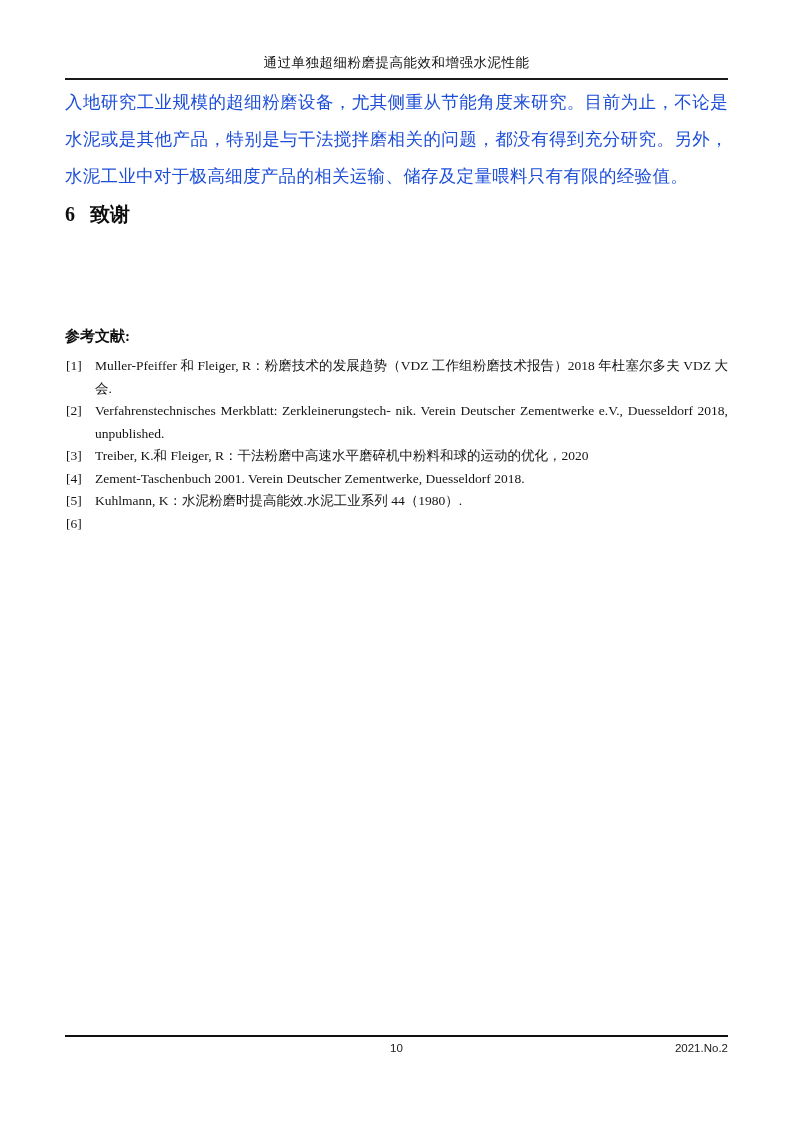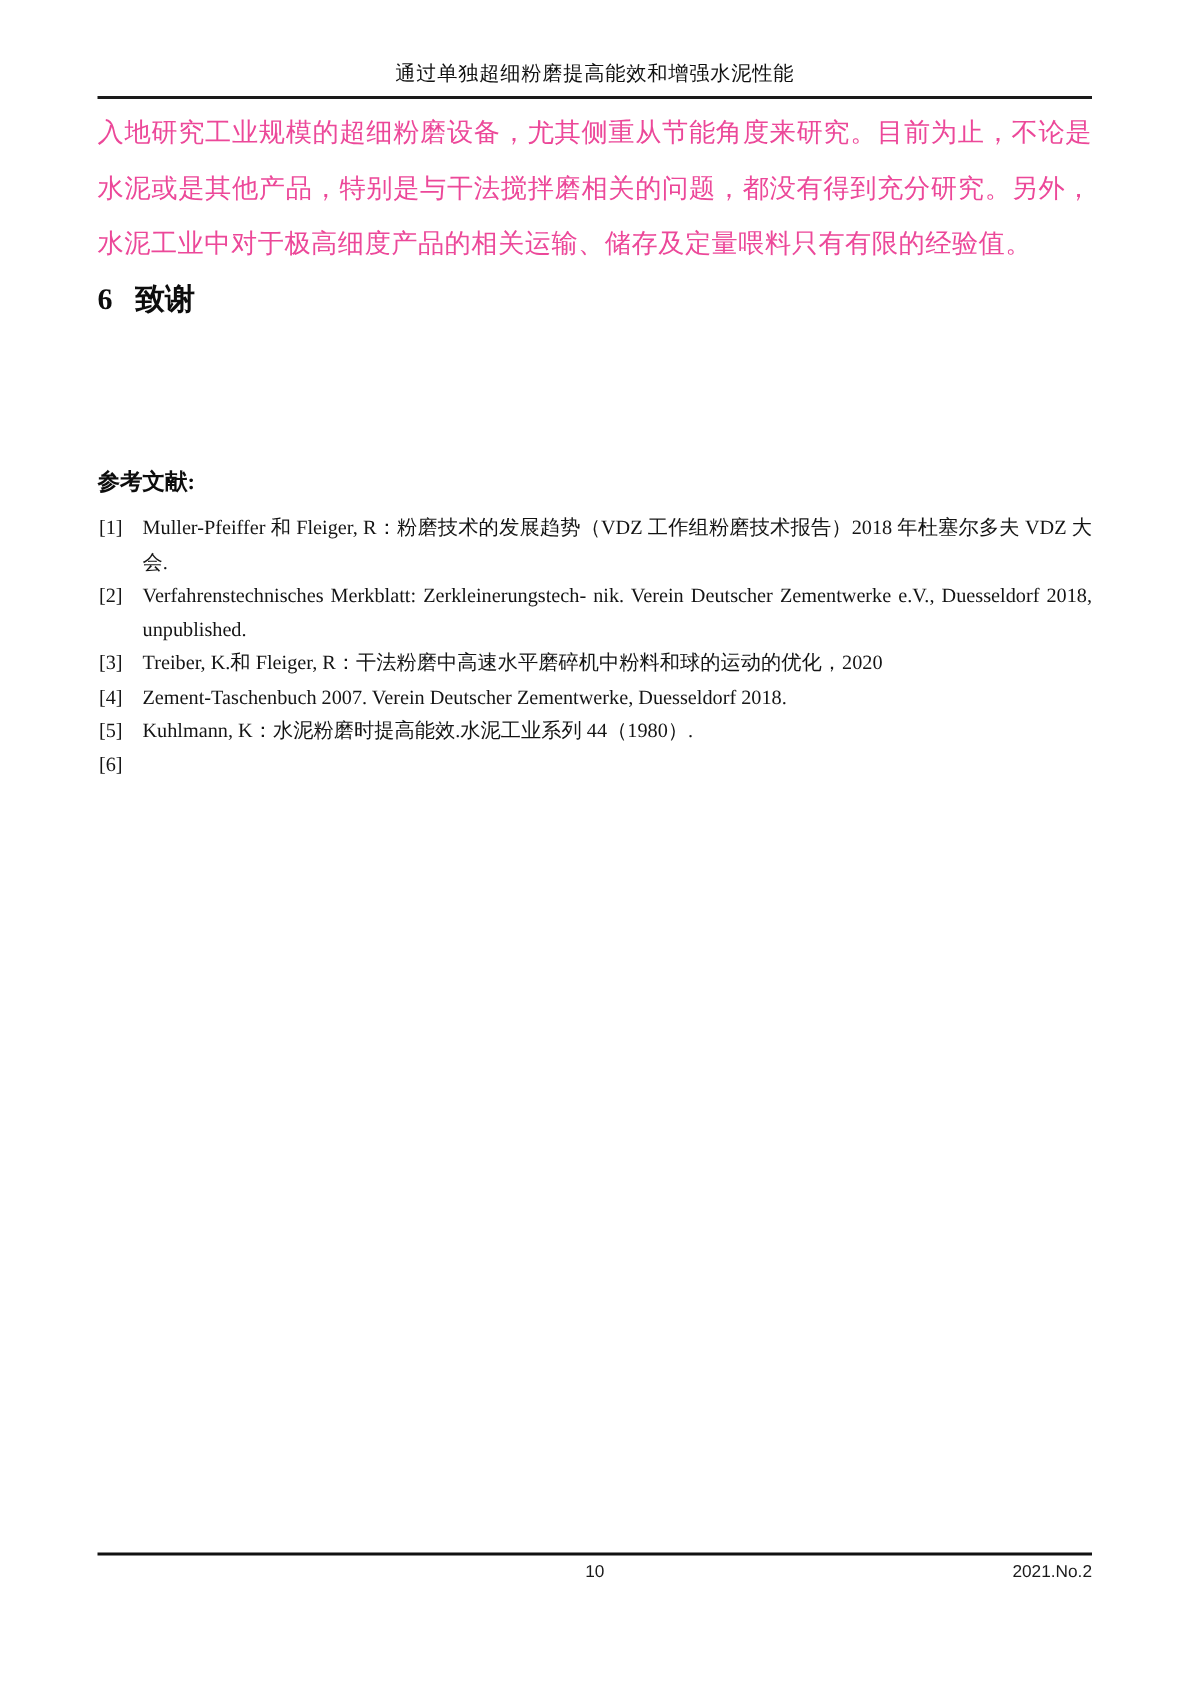--- a/index.html
+++ b/index.html
@@ -16,41 +16,41 @@
     font-family: "Liberation Serif", "DejaVu Serif", serif;
     color: #000000;
   }
   .content {
     position: relative;
     margin: 0 auto;
     width: 663px;
   }
   
   .running-header {
-    padding-top: 40px;
+    padding-top: 54px;
     text-align: center;
     font-size: 13.5px;
     line-height: 17px;
     letter-spacing: 0.5px;
     color: #111111;
   }
   .header-rule {
     margin-top: 7px;
     border-bottom: 2px solid #1a1a1a;
     height: 0;
   }
   
   .body-par {
     margin: 4px 0 0 0;
     font-size: 17.5px;
     line-height: 37px;
     text-align: justify;
     text-justify: inter-ideograph;
     letter-spacing: 0.3px;
-    color: #ec4899;
+    color: #1d4ed8;
   }
   .section-heading {
     margin: 5px 0 7px 0;
     font-size: 20px;
     line-height: 29px;
     font-weight: bold;
     color: #0d0d0d;
   }
   .section-heading .sec-num { margin-right: 15px; }
   .ack-par {
@@ -134,21 +134,21 @@
 
     <h2 class="section-heading"><span class="sec-num">6</span><span>致谢</span></h2>
 
 
     <div class="references">
       <h3 class="references-heading">参考文献:</h3>
       <ul class="reference-list">
         <li class="reference-item"><span class="ref-label">[1]</span><span>Muller-Pfeiffer  和 Fleiger, R：粉磨技术的发展趋势（VDZ 工作组粉磨技术报告）2018 年杜塞尔多夫 VDZ 大会.</span></li>
         <li class="reference-item"><span class="ref-label">[2]</span><span>Verfahrenstechnisches Merkblatt: Zerkleinerungstech- nik. Verein Deutscher Zementwerke e.V., Duesseldorf 2018, unpublished.</span></li>
         <li class="reference-item"><span class="ref-label">[3]</span><span>Treiber, K.和 Fleiger, R：干法粉磨中高速水平磨碎机中粉料和球的运动的优化，2020</span></li>
-        <li class="reference-item"><span class="ref-label">[4]</span><span>Zement-Taschenbuch 2007. Verein Deutscher Zementwerke, Duesseldorf 2018.</span></li>
+        <li class="reference-item"><span class="ref-label">[4]</span><span>Zement-Taschenbuch 2001. Verein Deutscher Zementwerke, Duesseldorf 2018.</span></li>
         <li class="reference-item"><span class="ref-label">[5]</span><span>Kuhlmann, K：水泥粉磨时提高能效.水泥工业系列 44（1980）.</span></li>
         <li class="reference-item"><span class="ref-label">[6]</span></li>
       </ul>
     </div>
 
   </div>
 
   <div class="footer">
     <span class="page-num">10</span>
     <span class="issue">2021.No.2</span>

